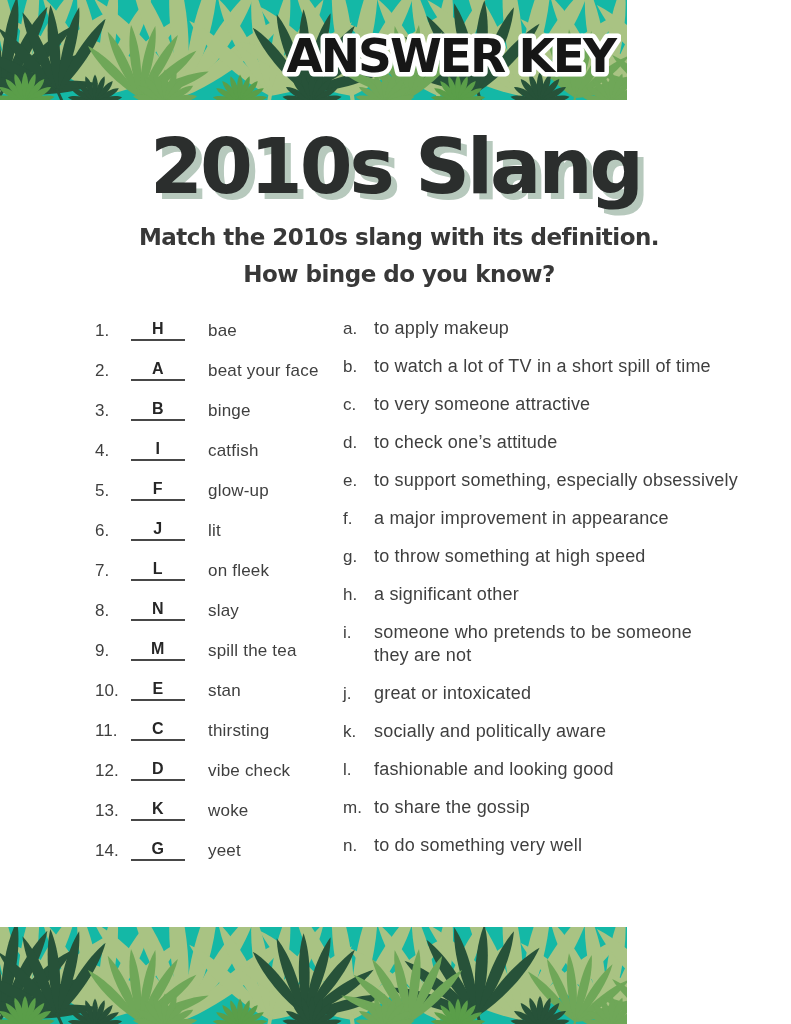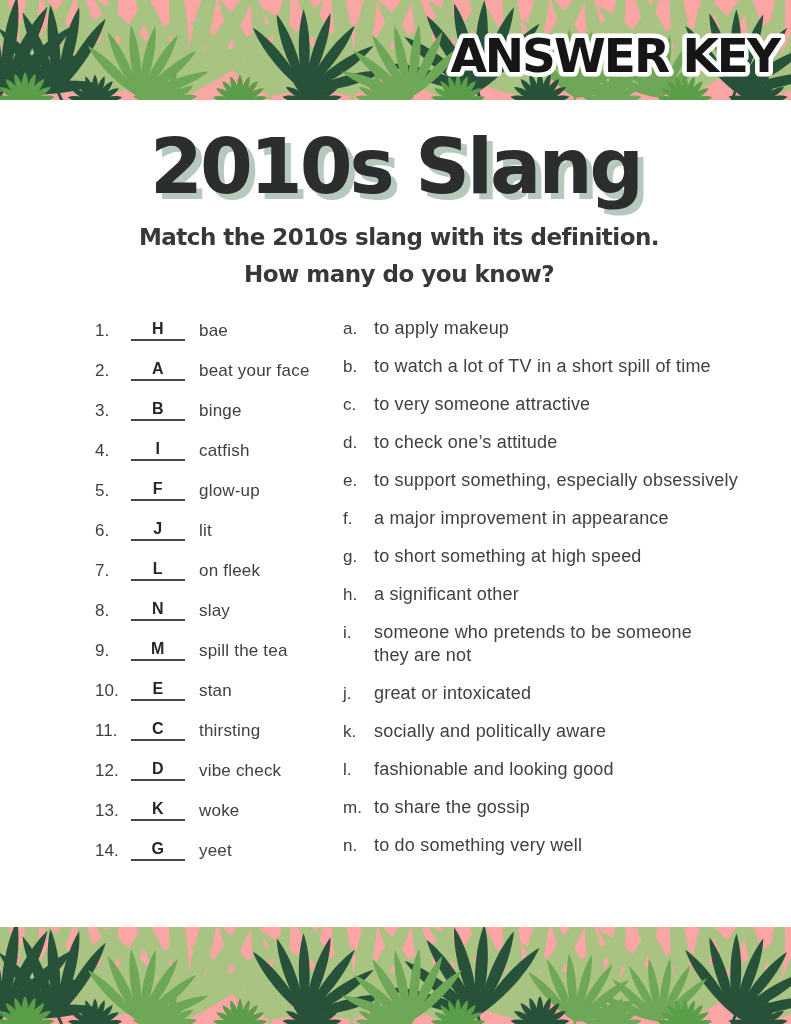--- a/index.html
+++ b/index.html
@@ -10,21 +10,21 @@
     --title-shadow:#b7c9bd;
     --ink:#2b2e2d;
     --body-ink:#3f3f3f;
   }
   html,body{margin:0;padding:0;background:#ffffff;}
   .page{
     width:791px;height:1024px;position:relative;overflow:hidden;
     background:#ffffff;font-family:"Liberation Sans",sans-serif;
   }
   
-  .banner{position:relative;width:791px;overflow:hidden;background:#fca5a5;}
+  .banner{position:relative;width:627px;overflow:hidden;background:#14b8a6;}
   .banner-top{height:100px;}
   .banner-bottom{height:97px;position:absolute;bottom:0;left:0;}
   .band-svg{display:block;}
   .lf-light{fill:var(--leaf-light);}
   .lf-mid{fill:var(--leaf-mid);}
   .lf-mid2{fill:var(--leaf-mid2);}
   .lf-dark{fill:var(--leaf-dark);}
   .answer-key{position:absolute;top:22px;right:6px;}
   .ak-text{
     font-family:"DejaVu Sans",sans-serif;font-size:47px;font-weight:bold;
@@ -45,21 +45,21 @@
   }
   
   .match{display:flex;align-items:flex-start;margin:24px 0 0 95px;}
   .col-terms{width:240px;flex:none;}
   .term-row{display:flex;align-items:flex-end;height:24px;margin-bottom:16px;white-space:nowrap;}
   .num{width:36px;font-size:17px;color:var(--body-ink);flex:none;}
   .blank{
     width:54px;flex:none;text-align:center;border-bottom:2px solid #474747;
     font-weight:bold;font-size:16px;color:#262626;padding-bottom:1px;letter-spacing:.5px;
   }
-  .term{margin-left:14px;font-size:17px;color:var(--body-ink);letter-spacing:.2px;}
+  .term{margin-left:23px;font-size:17px;color:var(--body-ink);letter-spacing:.2px;}
   .col-defs{margin-left:8px;width:412px;}
   .def-row{display:flex;align-items:flex-start;margin-bottom:15px;line-height:23px;}
   .letter{width:31px;flex:none;font-size:17px;color:var(--body-ink);}
   .def{font-size:18px;color:var(--body-ink);letter-spacing:.2px;white-space:nowrap;}
   .def-row.wrap .def{white-space:normal;max-width:352px;}
 </style>
 </head>
 <body>
 
 <div class="page">
@@ -129,21 +129,21 @@
       </defs>
       <use href="#band" transform="translate(0,-30)"></use>
     </svg>
     <svg class="answer-key" width="358" height="66" viewBox="0 0 358 66">
       <text class="ak-text" x="352" y="50" text-anchor="end">ANSWER KEY</text>
     </svg>
   </header>
 
   <main>
     <h1 class="title">2010s Slang</h1>
-    <p class="subtitle"><span>Match the 2010s slang with its definition.</span><br><span>How many do you know?</span></p>
+    <p class="subtitle"><span>Match the 2010s slang with its definition.</span><br><span>How binge do you know?</span></p>
 
     <section class="match">
 
       <div class="col-terms">
         <div class="term-row">
             <span class="num">1.</span>
             <span class="blank"><span>H</span></span>
             <span class="term">bae</span>
           </div>
         <div class="term-row">
@@ -233,21 +233,21 @@
         <div class="def-row">
             <span class="letter">e.</span>
             <span class="def">to support something, especially obsessively</span>
           </div>
         <div class="def-row">
             <span class="letter">f.</span>
             <span class="def">a major improvement in appearance</span>
           </div>
         <div class="def-row">
             <span class="letter">g.</span>
-            <span class="def">to short something at high speed</span>
+            <span class="def">to throw something at high speed</span>
           </div>
         <div class="def-row">
             <span class="letter">h.</span>
             <span class="def">a significant other</span>
           </div>
         <div class="def-row wrap">
             <span class="letter">i.</span>
             <span class="def">someone who pretends to be someone they are not</span>
           </div>
         <div class="def-row">

